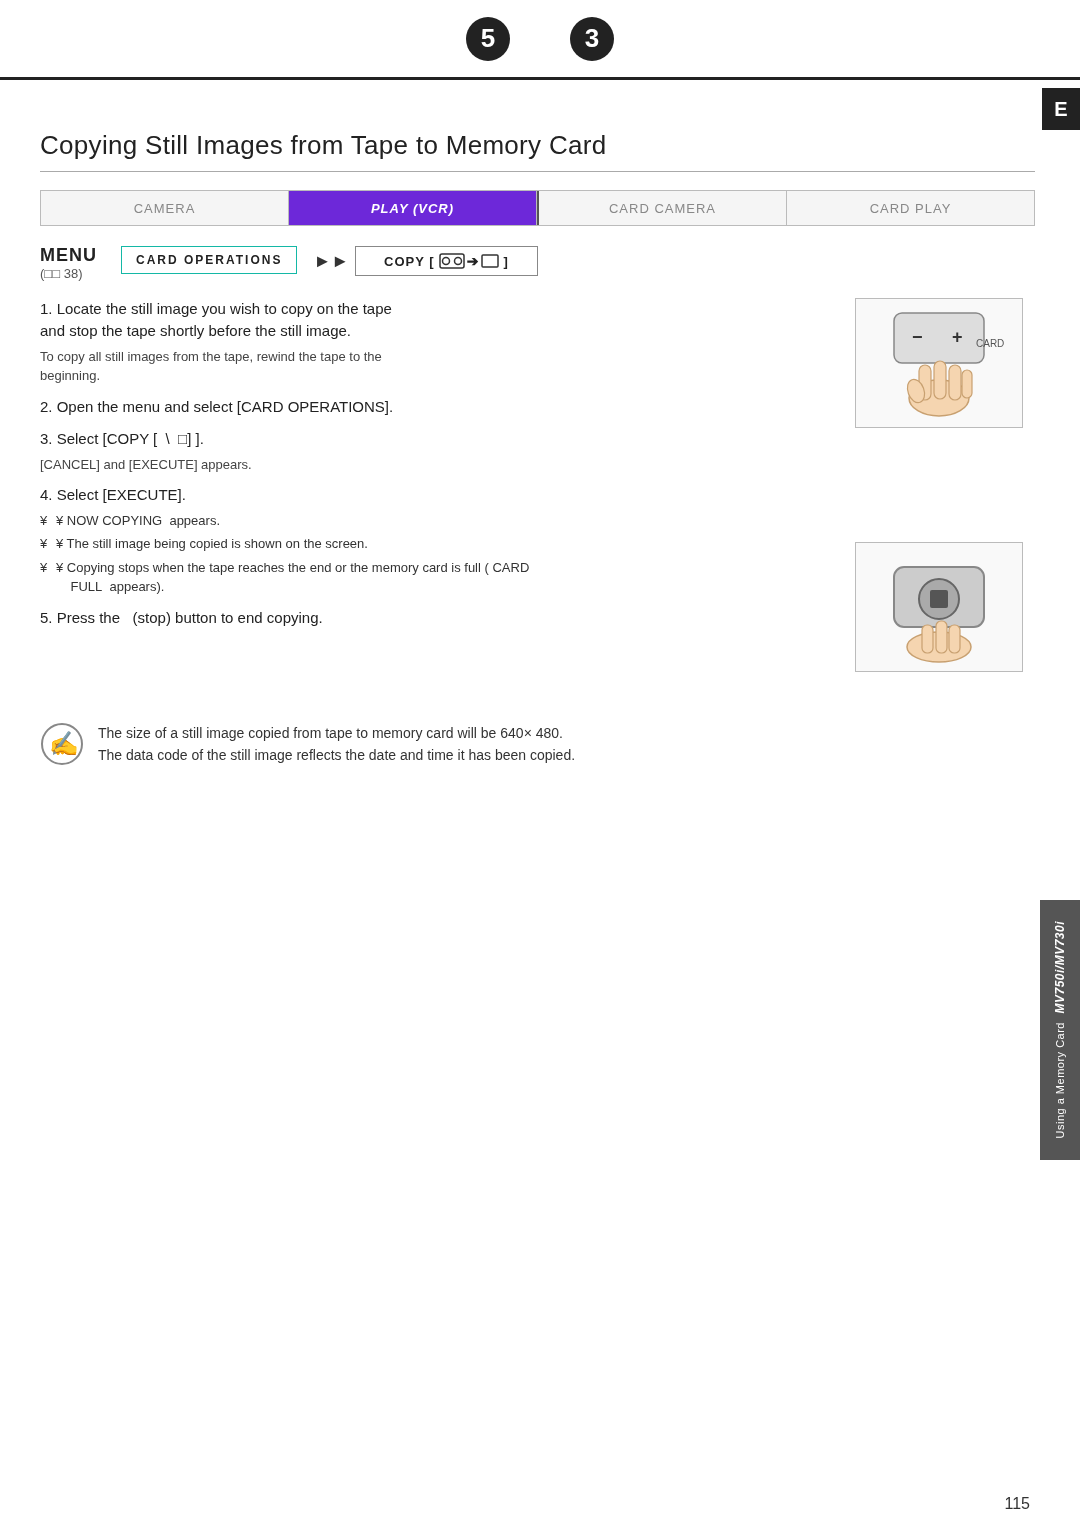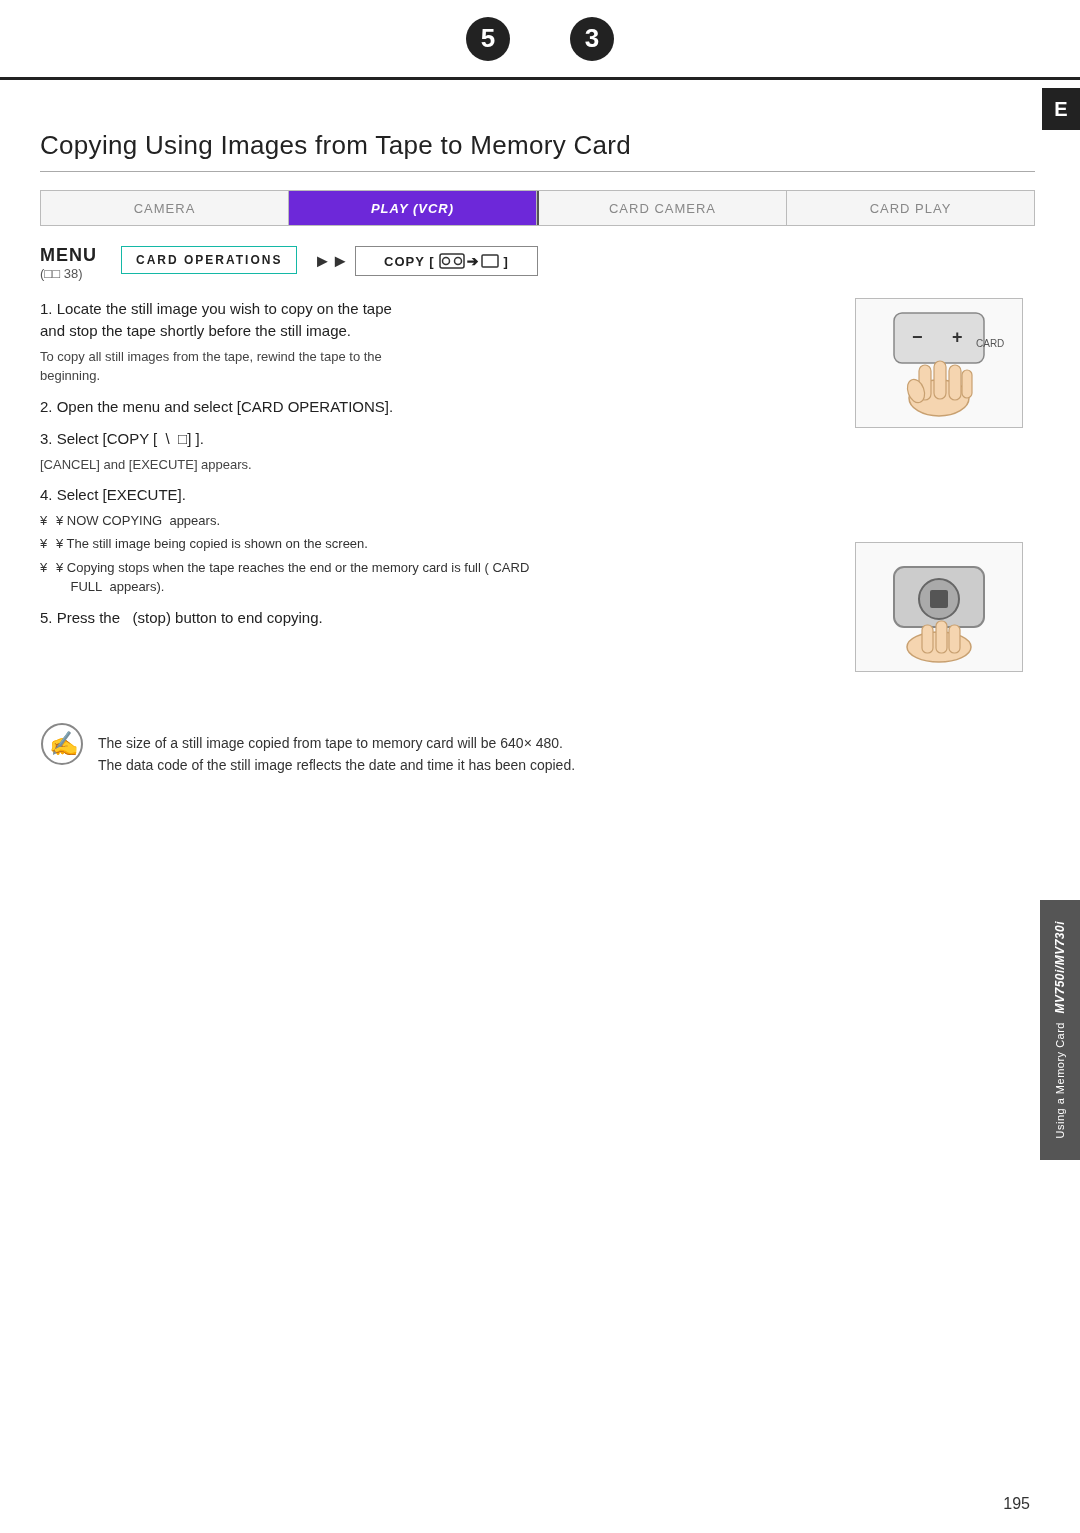--- a/index.html
+++ b/index.html
@@ -234,21 +234,20 @@
     }
     .note-icon {
       width: 44px;
       height: 44px;
       flex-shrink: 0;
     }
     .note-text {
       font-size: 14px;
       line-height: 1.6;
       color: #333;
-      margin-top: 10px;
     }
 
     
     .right-sidebar {
       position: absolute;
       right: 0;
       top: 600px;
       width: 38px;
       height: 200px;
       background: #555;
@@ -271,21 +270,21 @@
 
 <div class="top-bar">
   <span class="number-circle">5</span>
   <span class="number-circle">3</span>
 </div>
 
 <div class="e-tab">E</div>
 
 <div class="main-content">
 
-  <div class="page-title">Copying Using Images from Tape to Memory Card</div>
+  <div class="page-title">Copying Still Images from Tape to Memory Card</div>
 
   <div class="mode-bar">
     <div class="mode-item">CAMERA</div>
     <div class="mode-item active">PLAY (VCR)</div>
     <div class="mode-divider"></div>
     <div class="mode-item">CARD CAMERA</div>
     <div class="mode-item">CARD PLAY</div>
   </div>
 
   <div class="menu-section">
@@ -401,13 +400,13 @@
     </div>
   </div>
 
 </div>
 
 <div class="right-sidebar" style="top:900px; height:260px; width:40px; right:0; position:absolute; display:flex; flex-direction:column; align-items:center; justify-content:center; background:#555;">
   <div style="writing-mode:vertical-rl; transform:rotate(180deg); color:#fff; font-size:12px; font-weight:bold; font-style:italic; letter-spacing:0.5px; white-space:nowrap; margin-bottom:8px;">MV750i/MV730i</div>
   <div style="writing-mode:vertical-rl; transform:rotate(180deg); color:#fff; font-size:11px; letter-spacing:0.5px; white-space:nowrap;">Using a Memory Card</div>
 </div>
 
-<div class="page-number">195</div>
+<div class="page-number">115</div>
 
 </body></html>

